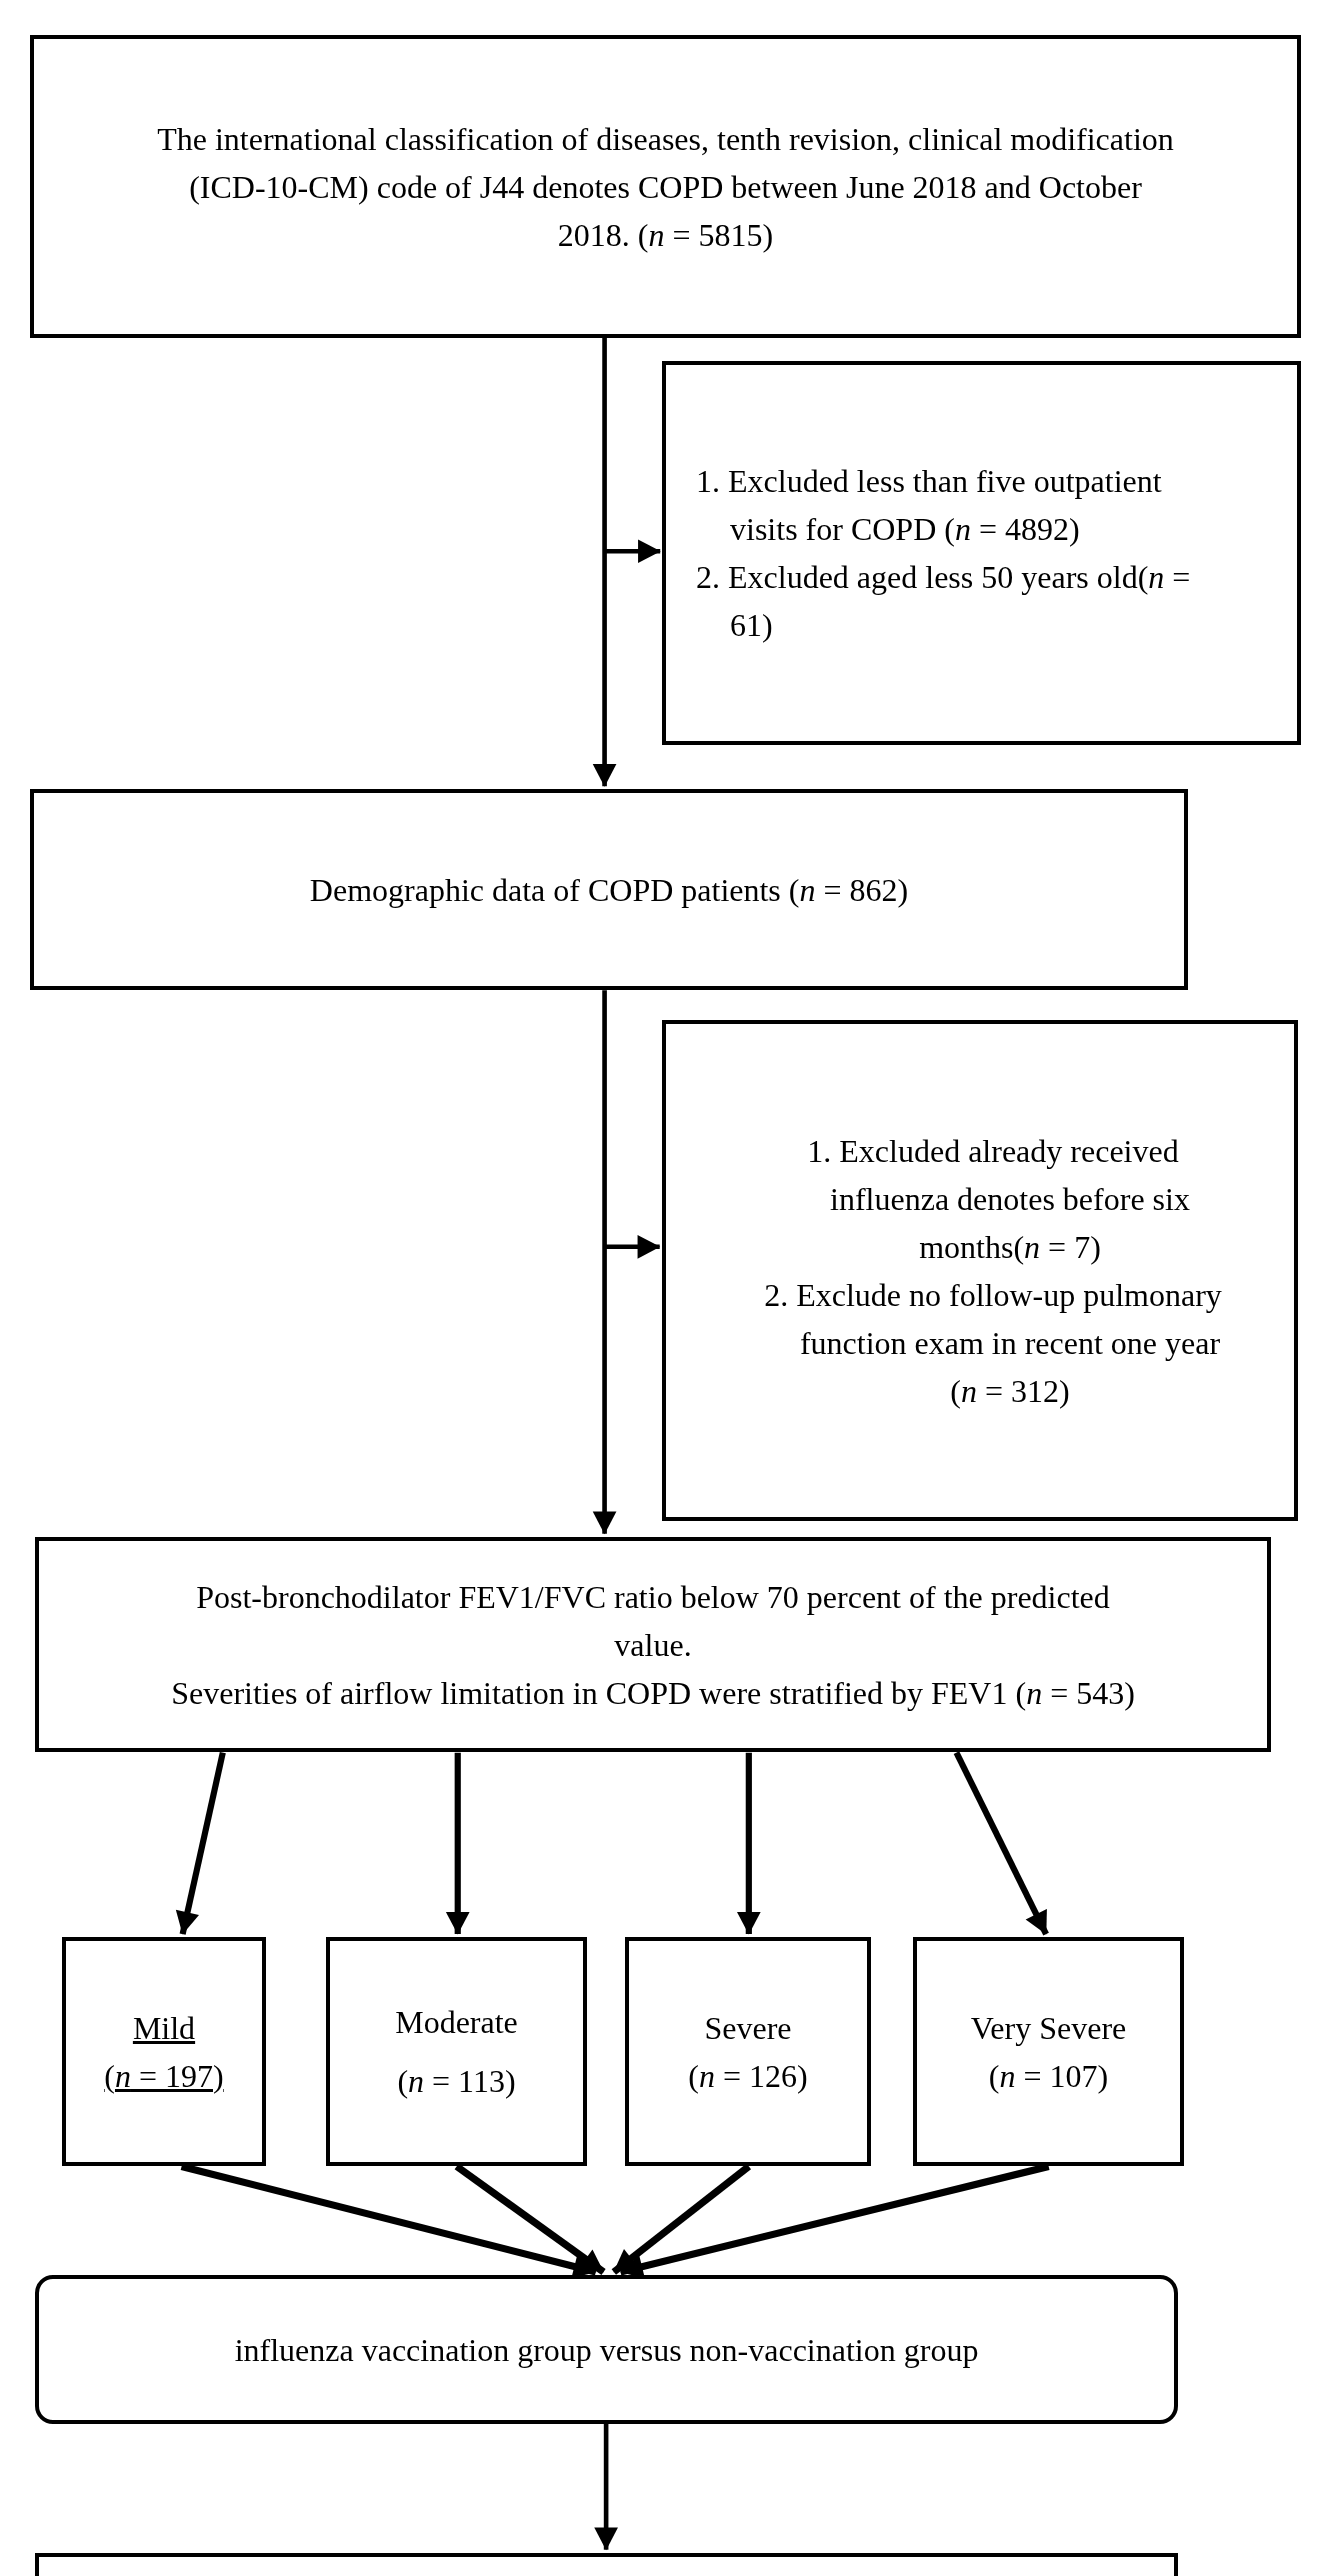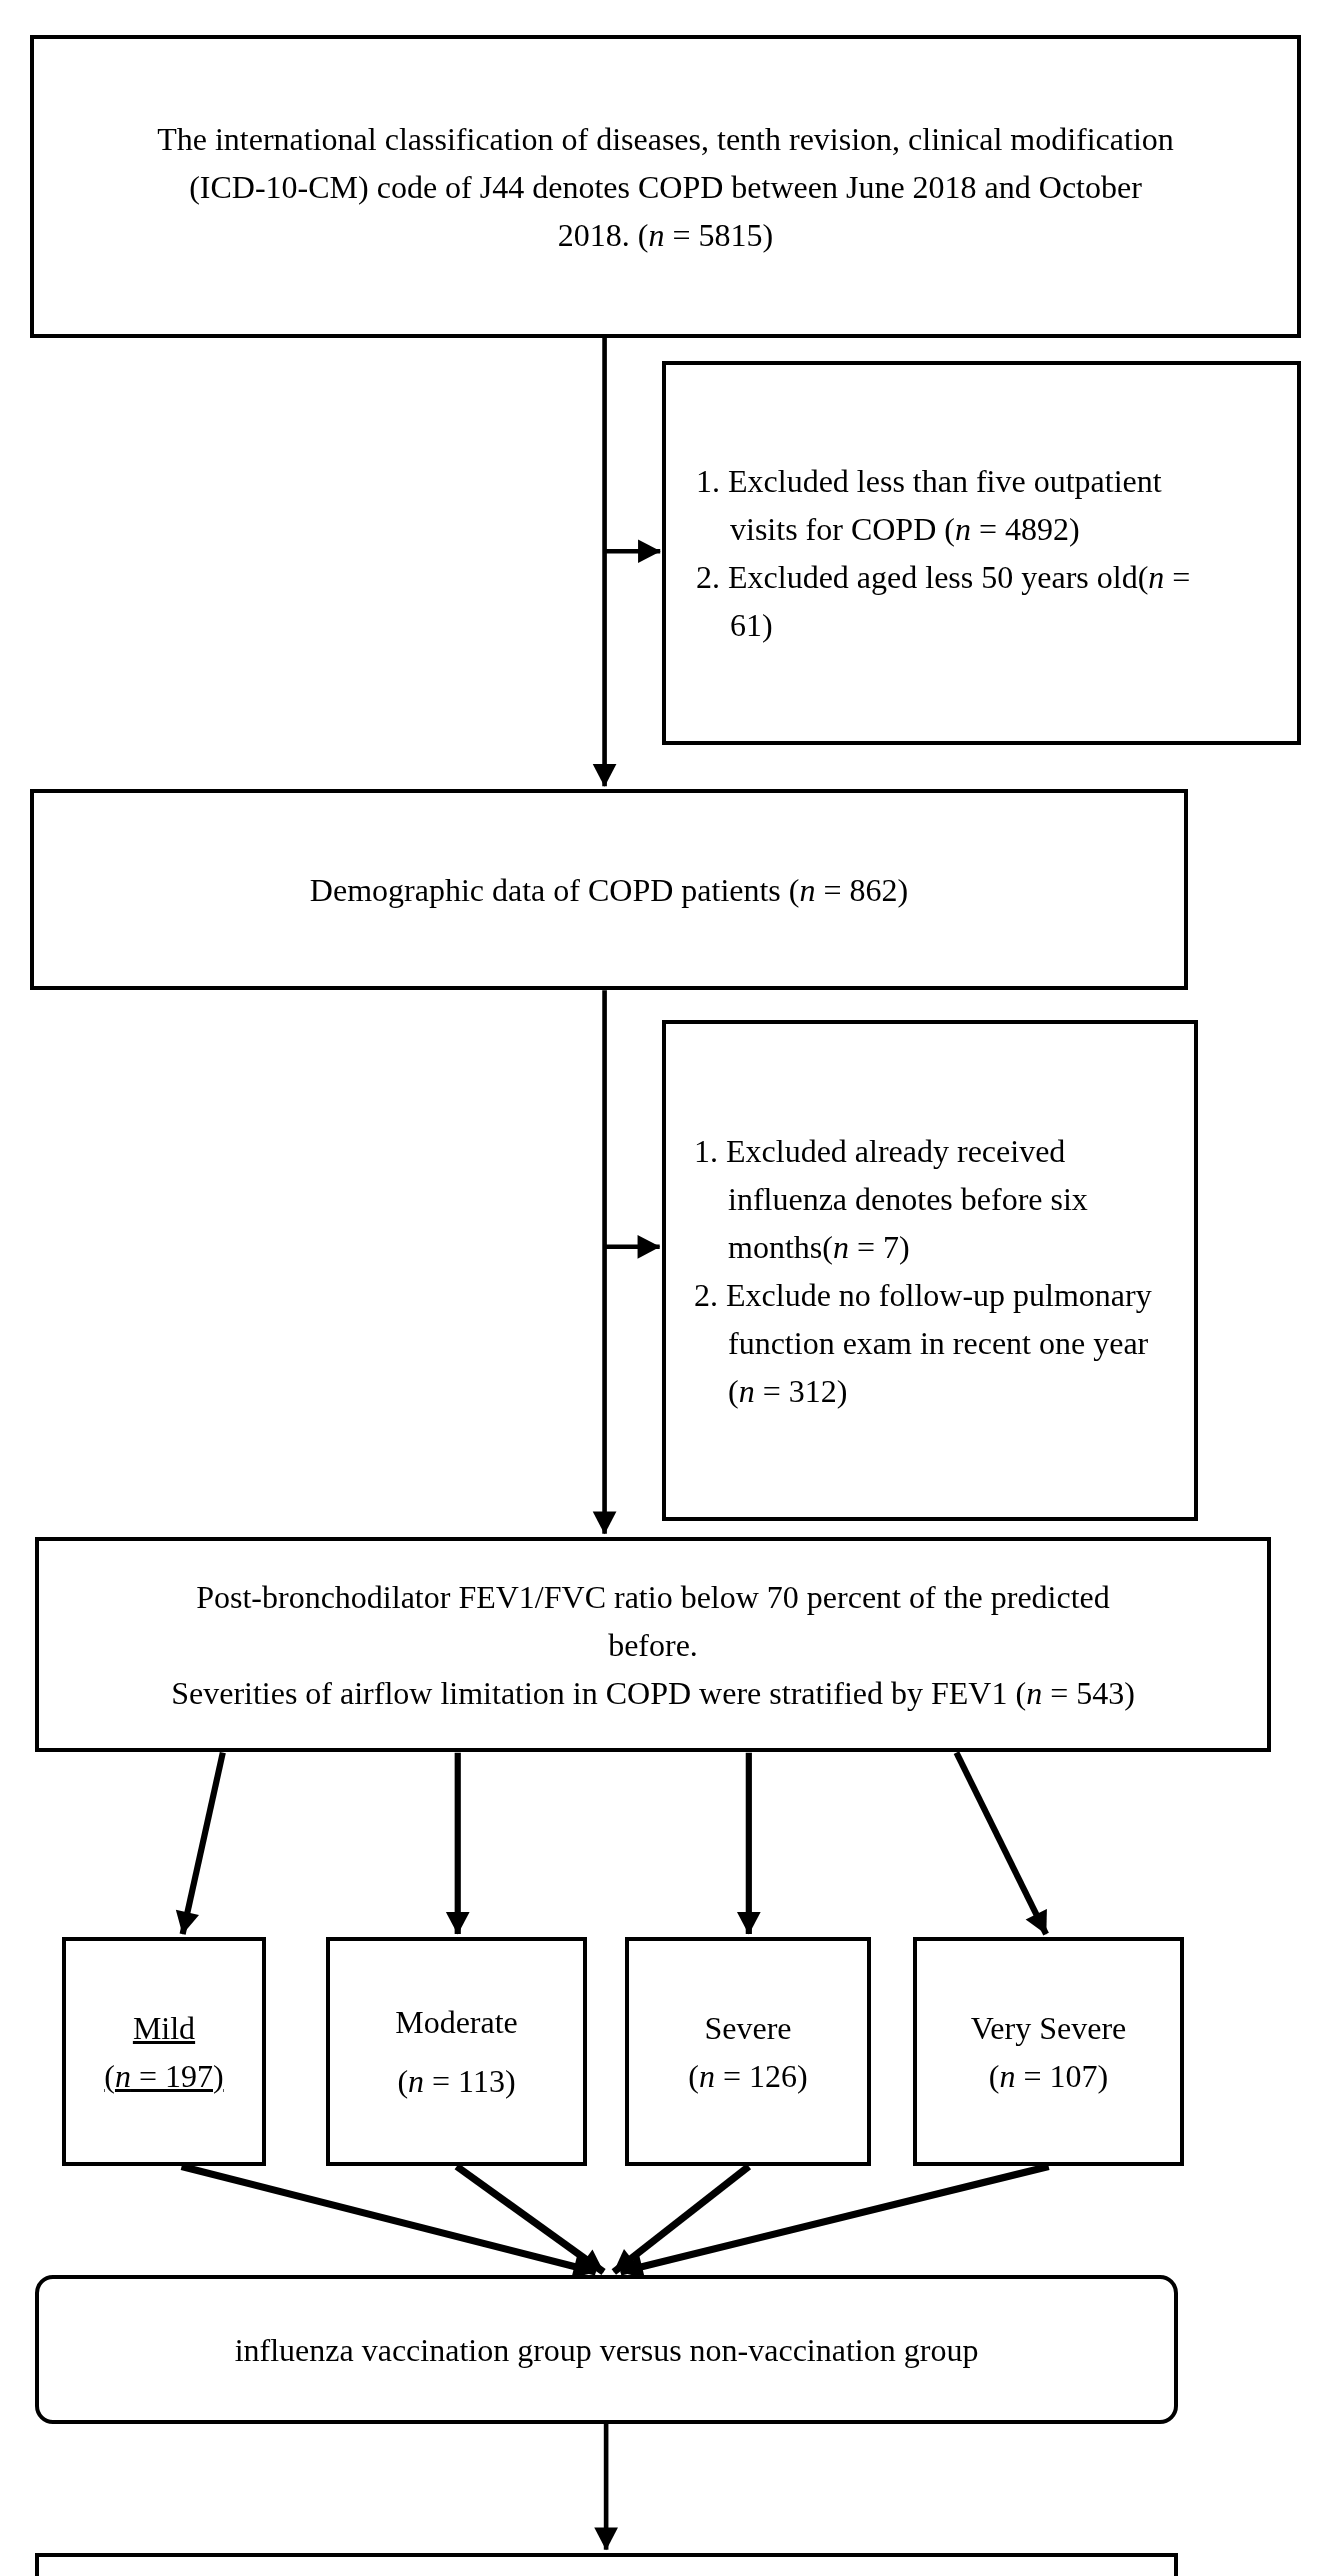--- a/index.html
+++ b/index.html
@@ -30,21 +30,21 @@
   
   .sev .line{white-space:nowrap;}
   
   .box-outcome{padding:0 36px;}
   .box-outcome .line:first-child{text-align:justify;text-align-last:justify;}
   .box-outcome .line{white-space:normal;}
   
   .box-icd        {left:30px;   top:35px;   width:1271px; height:303px; padding:0 14.4px;}
   .box-excl1      {left:662px; top:361px;  width:639px; height:384px; padding:0 14.4px 0 30px;}
   .box-demo       {left:30px;   top:789px; width:1158px; height:201px; padding:0 20.6px;}
-  .box-excl2      {left:662px; top:1020px; width:536px; height:501px; padding:0 2px 0 28px;}
+  .box-excl2      {left:662px; top:1020px; width:636px; height:501px; padding:0 2px 0 28px;text-align:center;}
   .box-fev        {left:35px;   top:1537px; width:1236px; height:215px; padding:0 7px;}
   .box-mild       {left:62px;  top:1937px; width:204px;  height:229px;text-decoration:underline;}
   .box-moderate   {left:326px;  top:1937px; width:261px;  height:229px;gap:11px;}
   .box-severe     {left:625px; top:1937px; width:246px;  height:229px;}
   .box-verysevere {left:913px; top:1937px; width:271px;  height:229px;}
   .box-vax        {left:35px;   top:2275px; width:1143px; height:149px; padding:0 20.6px;border-radius:18px;}
   .box-outcome    {left:35px;   top:2553px; width:1143px; height:134px;}
   #arrows{position:absolute;left:0;top:0;width:1340px;height:2712px;pointer-events:none;}
 </style>
 </head>
@@ -104,21 +104,21 @@
       </div>
       <div class="item">
         <div class="line"><span class="num">2.</span> Exclude no follow-up pulmonary</div>
         <div class="line cont">function exam in recent one year</div>
         <div class="line cont">(<i>n</i> = 312)</div>
       </div>
     </div>
 
   <div class="box box-fev center">
       <div class="line">Post-bronchodilator FEV1/FVC ratio below 70 percent of the predicted</div>
-      <div class="line">before.</div>
+      <div class="line">value.</div>
       <div class="line">Severities of airflow limitation in COPD were stratified by FEV1 (<i>n</i> = 543)</div>
     </div>
 
   <div class="box box-mild center sev">
       <div class="line">Mild</div>
       <div class="line">(<i>n</i> = 197)</div>
     </div>
 
   <div class="box box-moderate center sev">
       <div class="line">Moderate</div>

